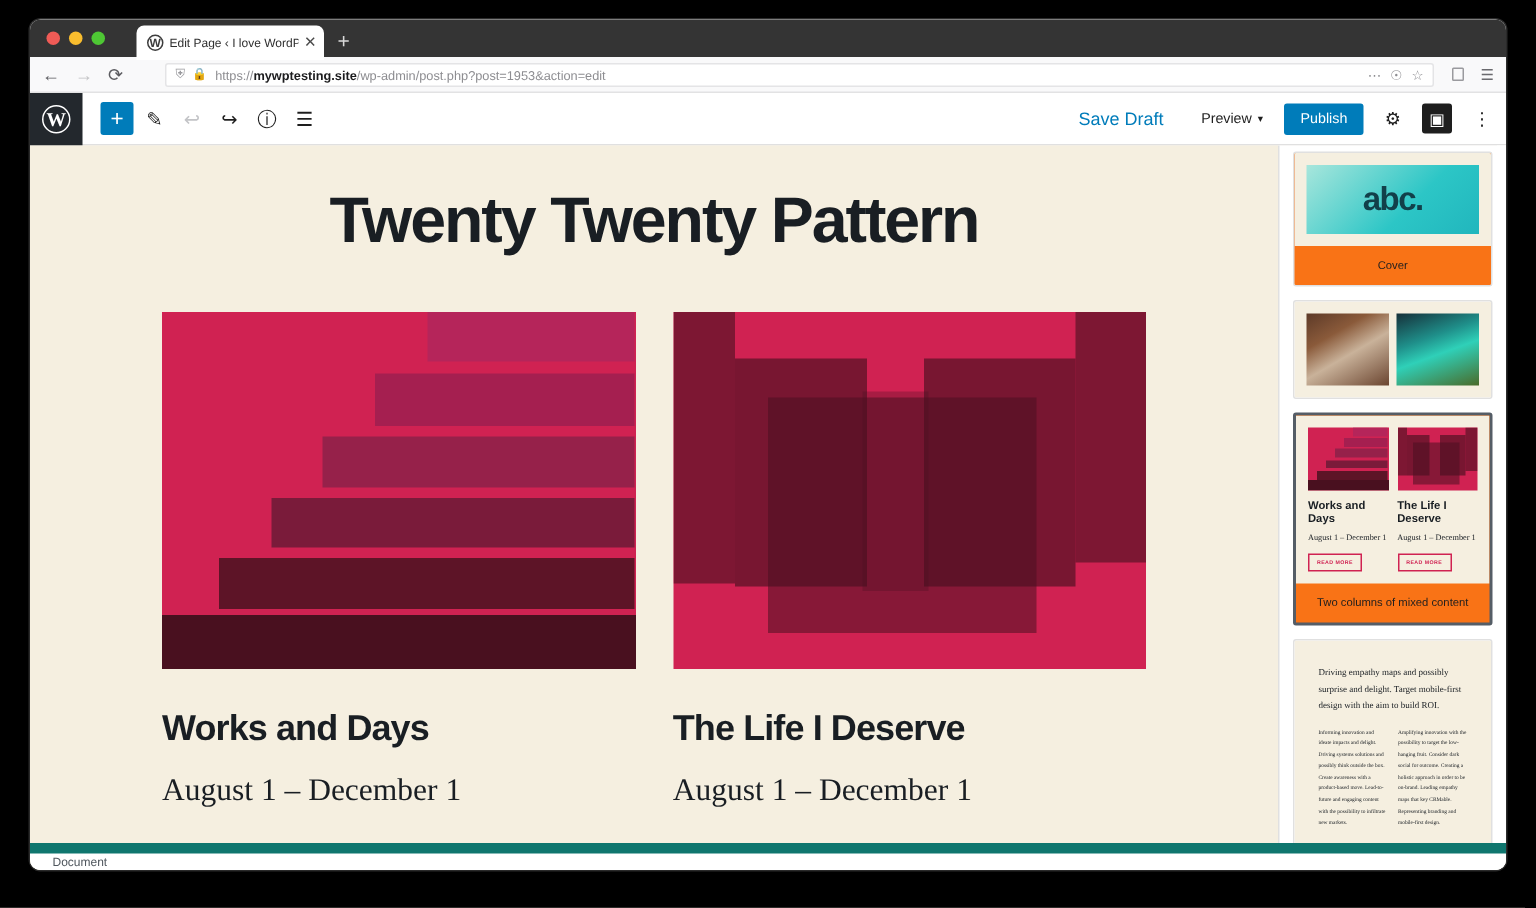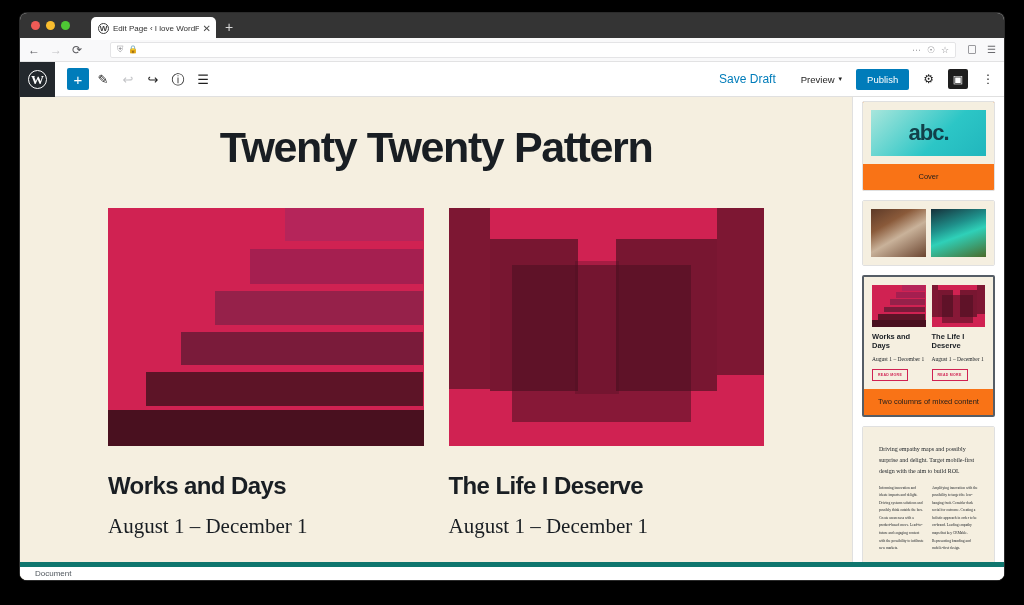--- a/index.html
+++ b/index.html
@@ -221,21 +221,21 @@
   }
   .sb-scroll {
     position: absolute; right: 1px; top: 0; width: 3px; height: 100%;
     background: transparent;
   }
 
   
   .statusbar {
     position: absolute; left: 0; bottom: 0;
     height: 18px; width: 100%;
-    background: #fff; border-top: 5px solid #0f766e;
+    background: #fff; border-top: 7px solid #0f766e;
     display: flex; align-items: center;
     padding-left: 15px;
   }
   .statusbar span { font-size: 8px; color: #50575e; }
   .right-edge {
     position: absolute; right: 0; top: 84px; width: 6px; bottom: 18px;
     background: #fff;
   }
 </style>
 </head>
@@ -258,20 +258,21 @@
       <div class="tab-new">+</div>
     </div>
 
     <div class="navbar">
       <div class="navbtn">←</div>
       <div class="navbtn dim">→</div>
       <div class="navbtn">⟳</div>
       <div class="urlbar">
         <span class="url-shield">⛨</span>
         <span class="url-lock">🔒</span>
+        <span class="url-text"><span>https://</span><b>mywptesting.site</b><span>/wp-admin/post.php?post=1953&amp;action=edit</span></span>
         <span class="url-right">
           <span>⋯</span>
           <span>☉</span>
           <span>☆</span>
         </span>
       </div>
       <div class="nav-tail">
         <div class="acct-box"></div>
         <span>☰</span>
       </div>

